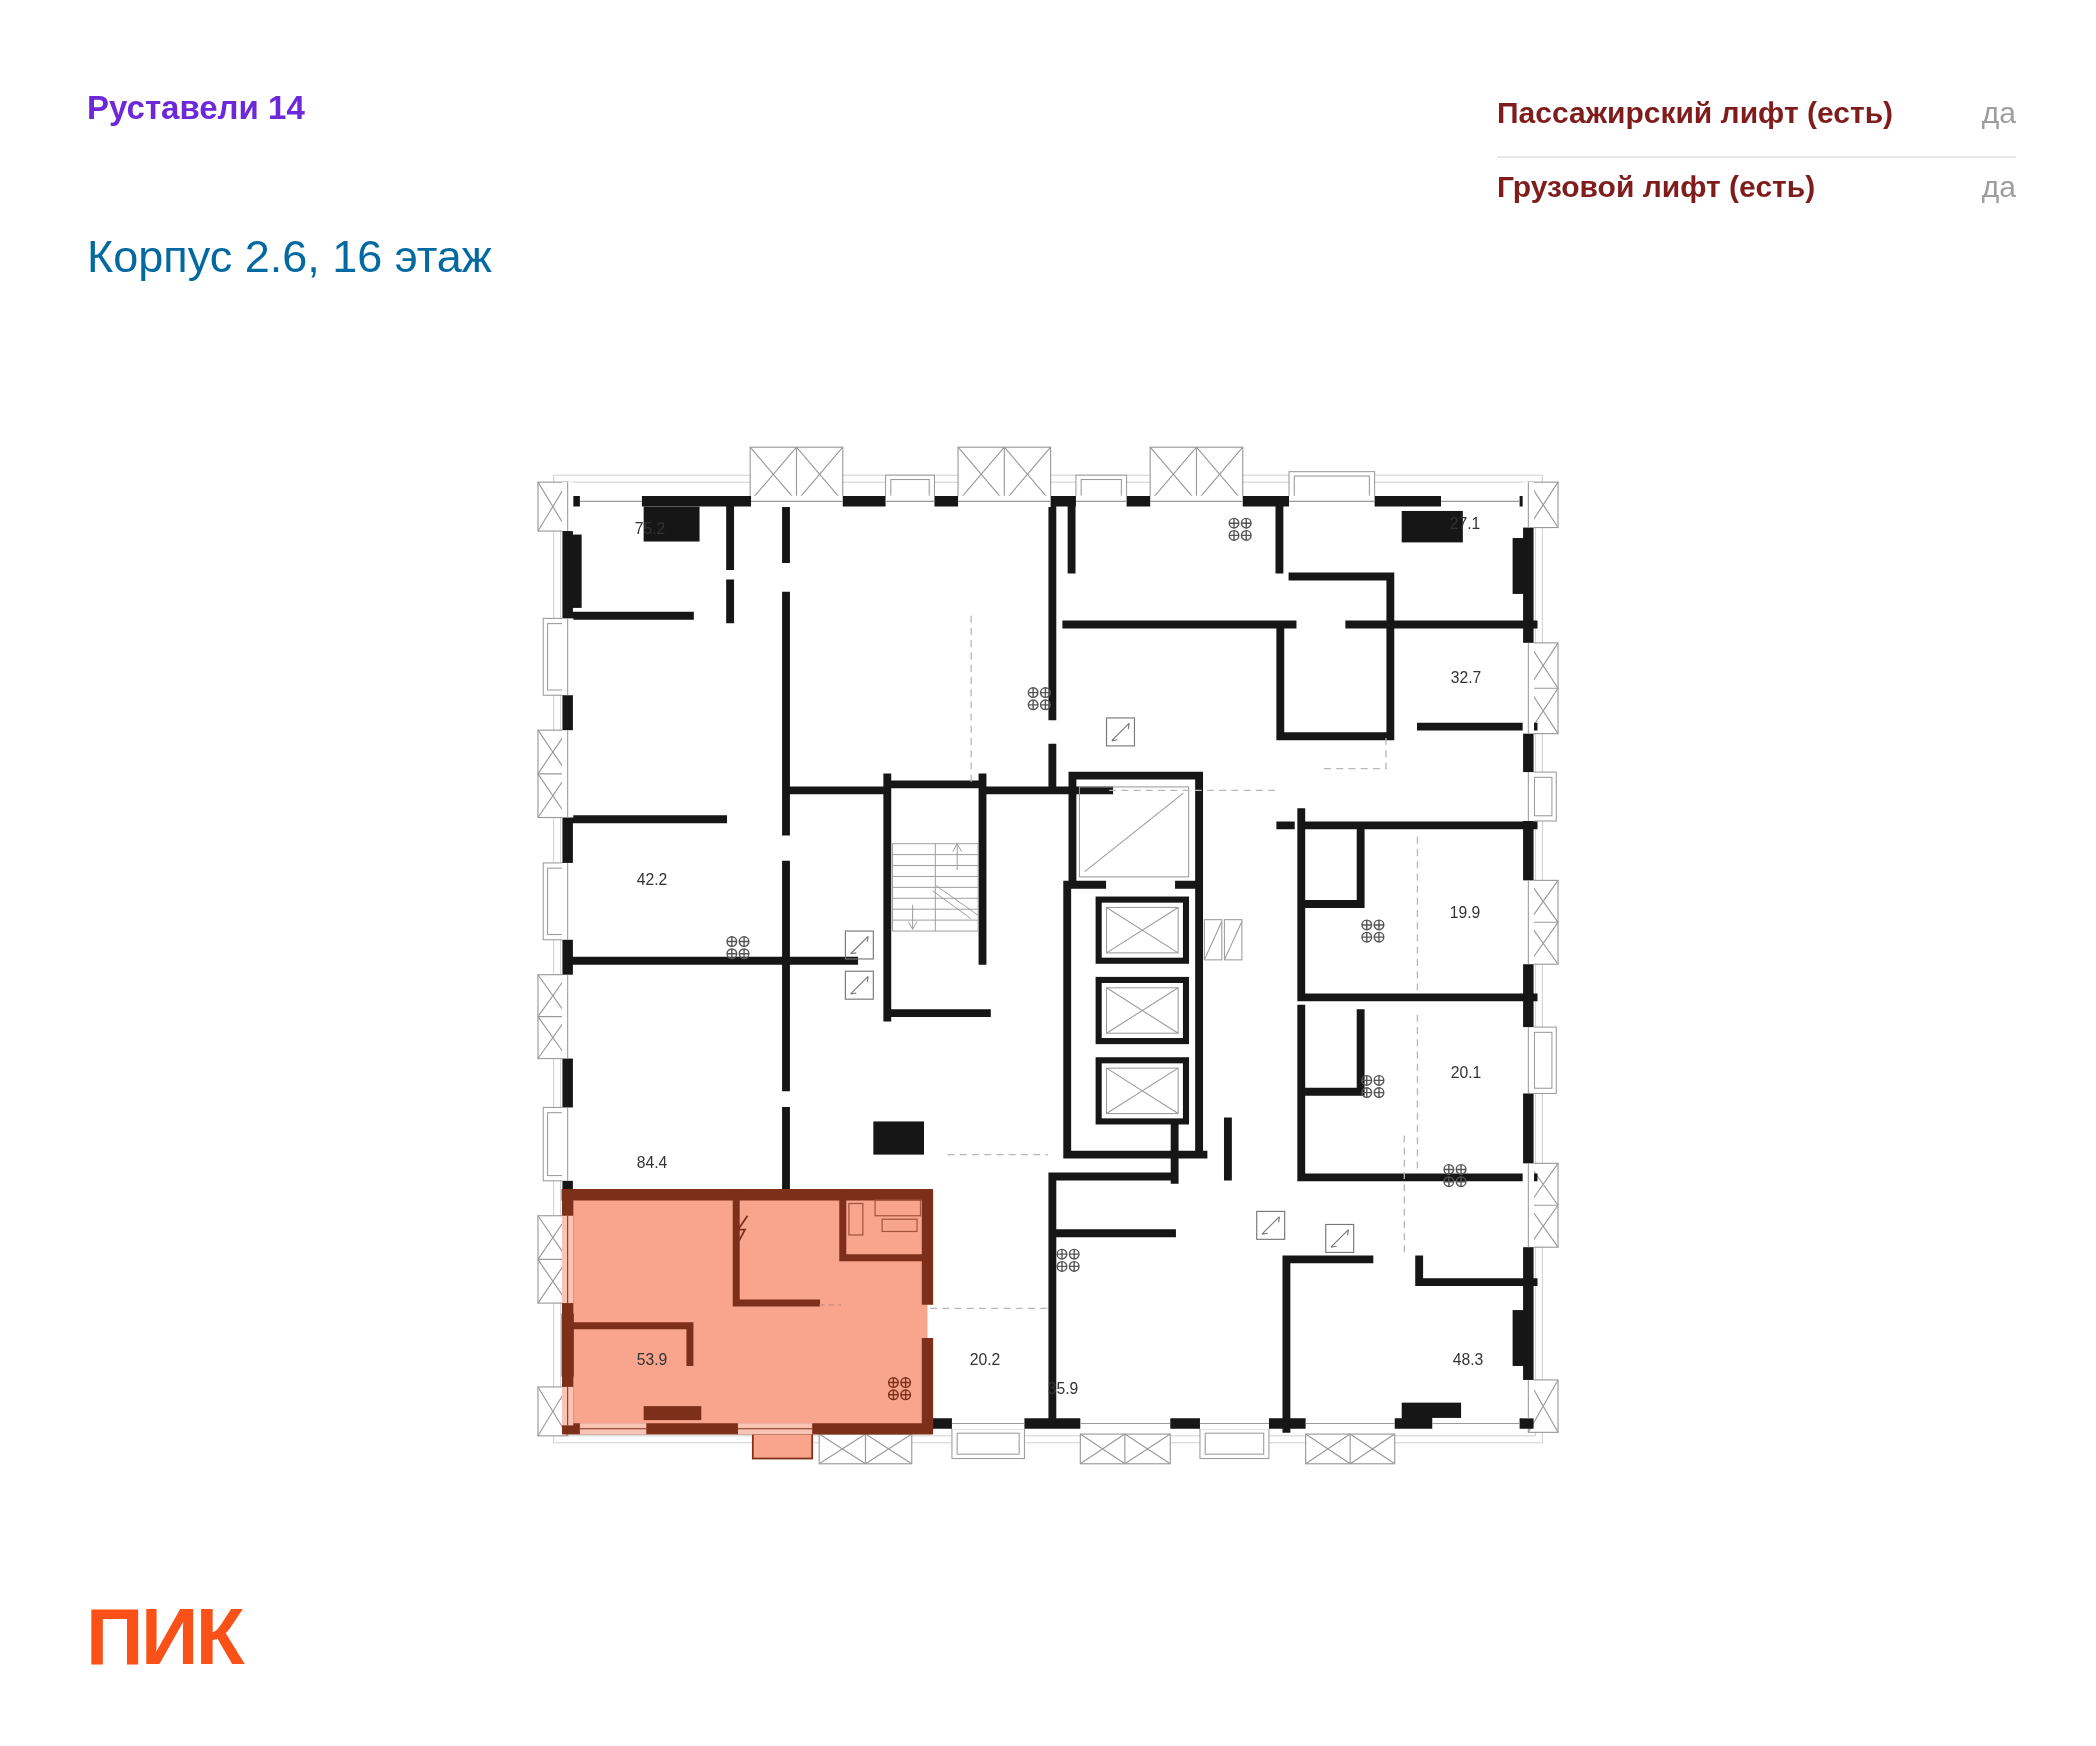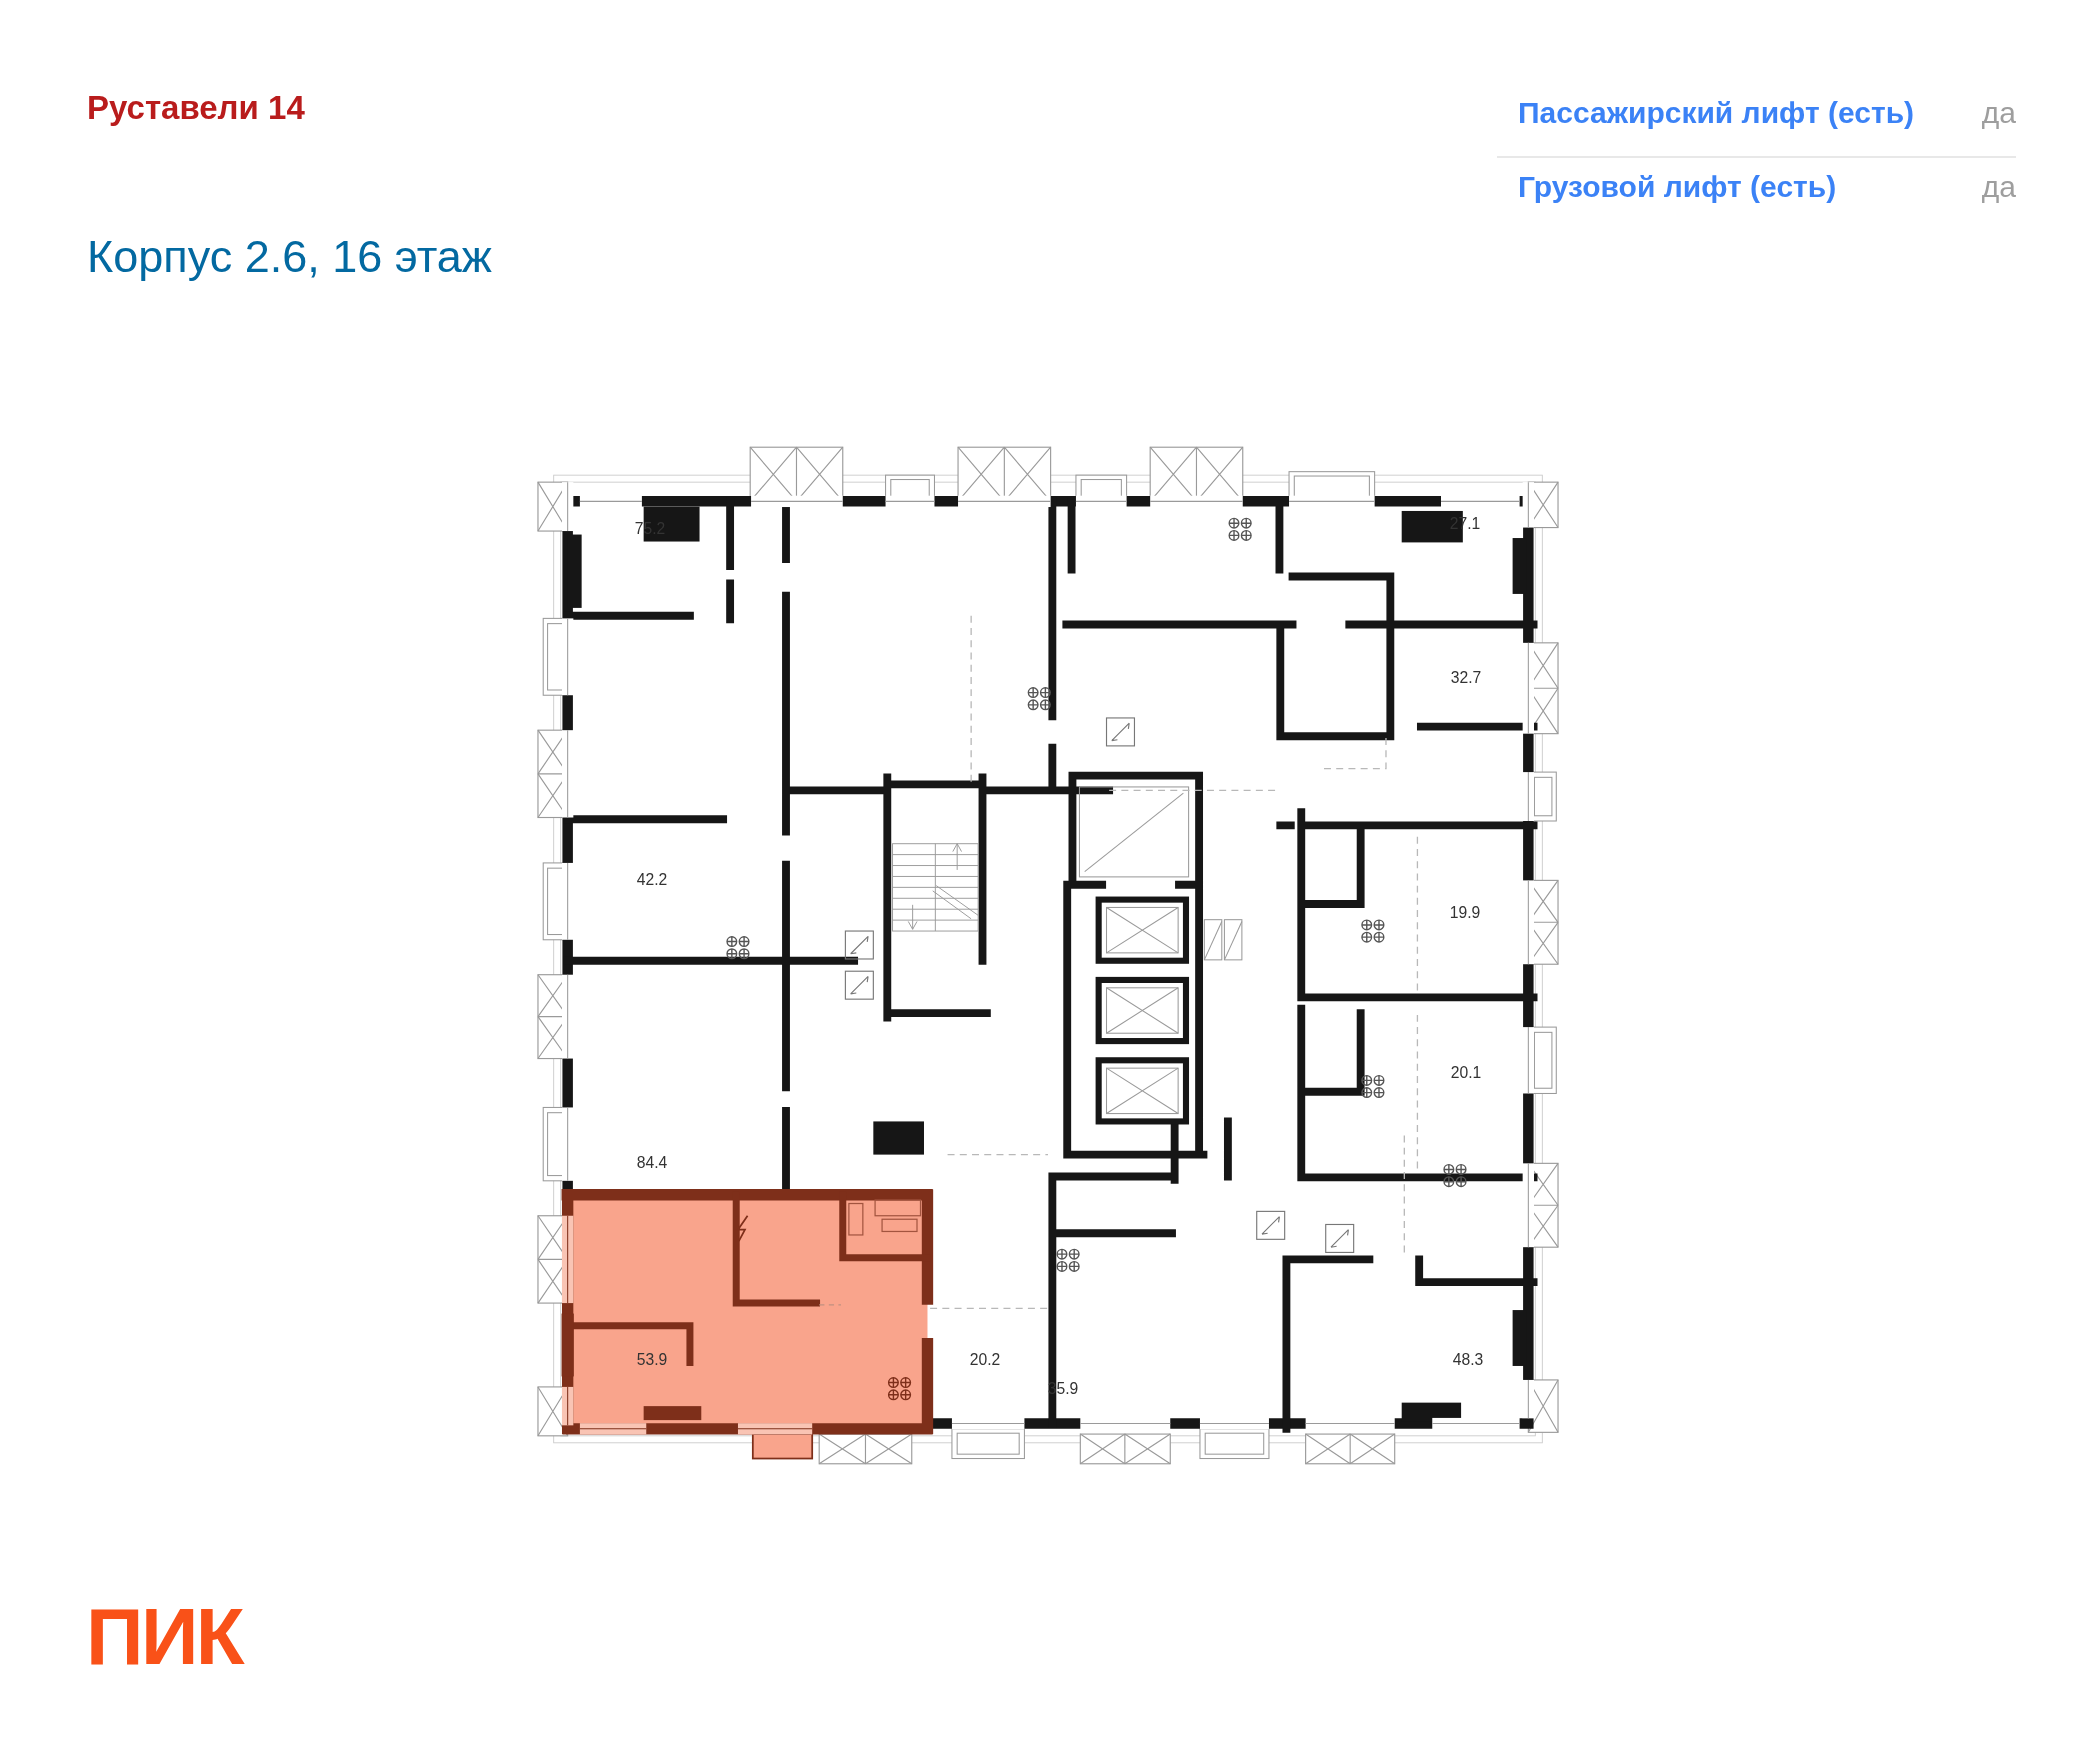--- a/index.html
+++ b/index.html
@@ -1,24 +1,24 @@
 <!DOCTYPE html>
 <html style="font-size:14px"><head>
 <meta charset="utf-8">
 <style>
   html,body{margin:0;padding:0;background:#fff;}
   #app{position:relative;width:2096px;height:1747px;background:#fff;overflow:hidden;
        font-family:"Liberation Sans",sans-serif;-webkit-font-smoothing:antialiased;}
   .abs{position:absolute;}
-  .project{left:87px;top:91px;font-size:33px;font-weight:600;color:#b91c1c;line-height:1;}
+  .project{left:87px;top:91px;font-size:33px;font-weight:600;color:#6d28d9;line-height:1;}
   .title{left:86px;top:162px;font-size:54px;font-weight:700;color:#0d0d0d;line-height:1;letter-spacing:-0.9px;}
   .subtitle{left:87px;top:234px;font-size:45px;font-weight:400;color:#0369a1;line-height:1;}
   .lifts{left:1497px;top:84px;width:519px;}
   .lift-row{display:flex;justify-content:space-between;align-items:baseline;padding:12.2px 0 26px 0;}
-  .lift-row .lbl{font-size:30px;font-weight:600;color:#3b82f6;margin-left:21px;}
+  .lift-row .lbl{font-size:30px;font-weight:600;color:#7f1d1d;}
   .lift-row .val{font-size:30px;font-weight:400;color:#9e9e9e;}
   .divider{height:1.7px;background:#e8e8e8;width:100%;}
   .logo{left:86px;top:1597px;font-size:80px;font-weight:800;color:#f95118;letter-spacing:-2.6px;line-height:1;}
   #plan-wrap{left:524px;top:428px;width:1048px;height:1048px;}
   .area-label{position:absolute;font-size:15.7px;color:#333;transform:translate(-50%,-50%);white-space:nowrap;}
 </style>
 </head>
 <body>
 
 <div id="app">

